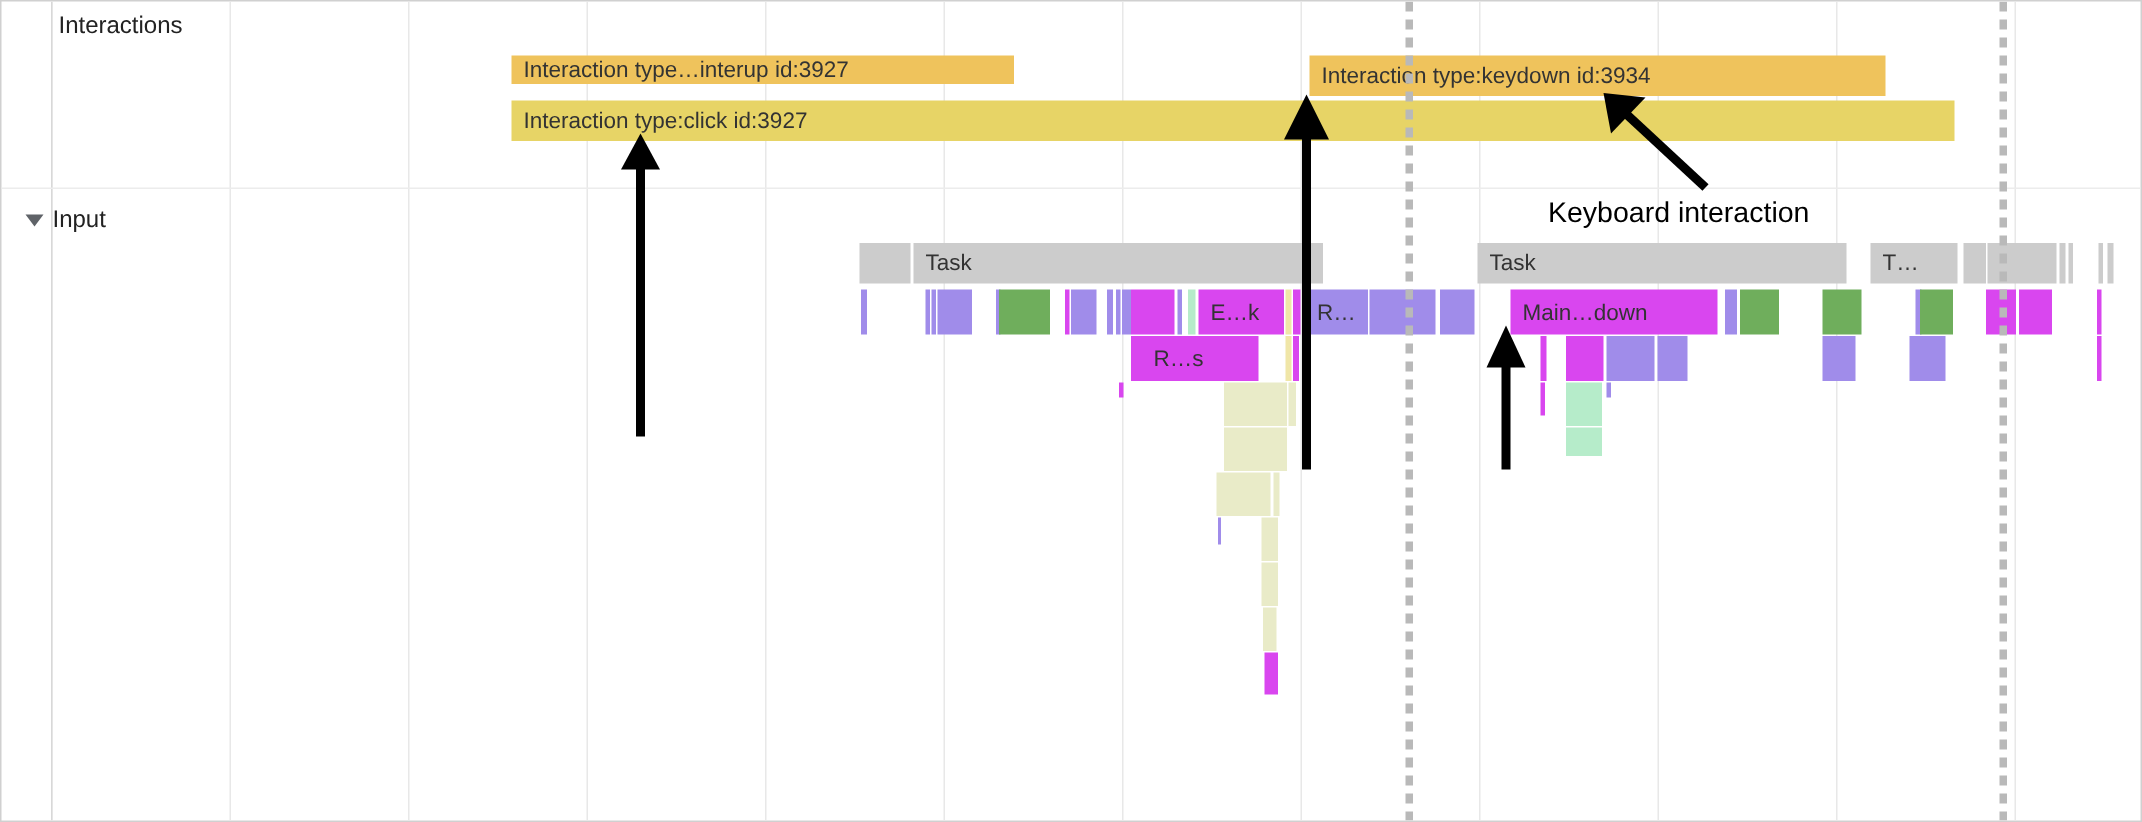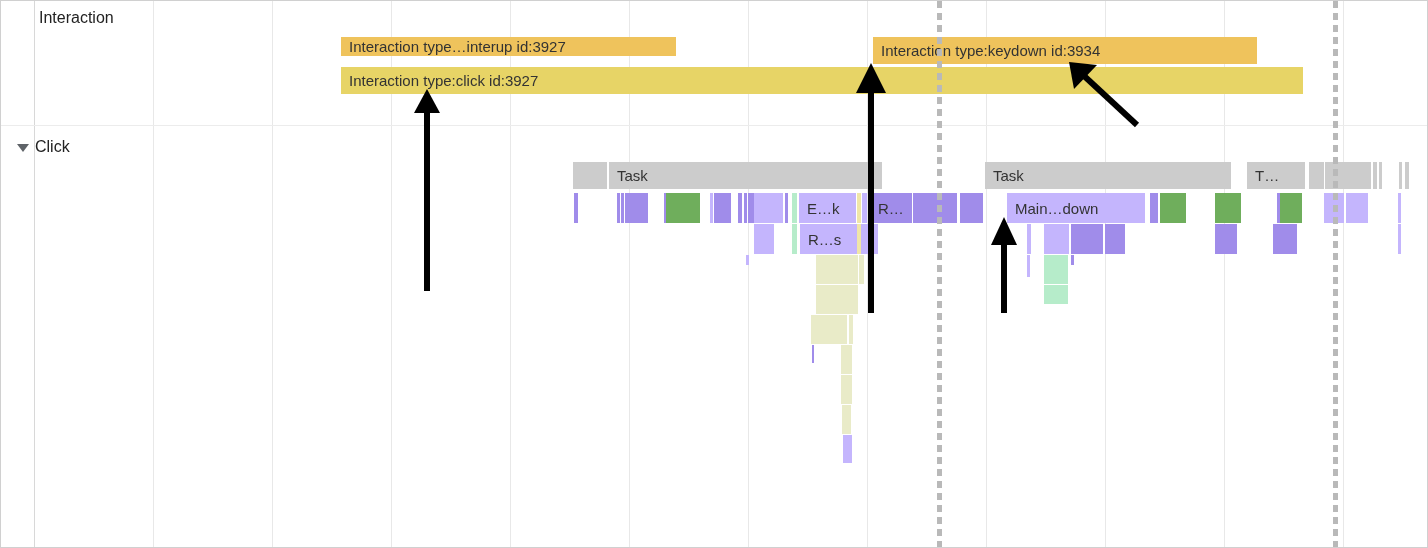--- a/index.html
+++ b/index.html
@@ -24,21 +24,21 @@
   .bar{position:absolute;box-sizing:border-box;overflow:hidden;
        font-size:15px;color:#333;line-height:1;white-space:nowrap;
        display:flex;align-items:center;}
   .bar.pad{padding-left:8px;}
   .ibar-top{background:#efc35c;}
   .ibar-bot{background:#e7d466;}
   .task{background:#cccccc;color:#333;font-size:15px;}
   .blk{position:absolute;box-sizing:border-box;}
   .purple{background:#a08cea;}
   .green{background:#6fae5c;}
-  .yellow{background:#c4b5fd;}
+  .yellow{background:#d946ef;}
   .ylight{background:#e9ebc8;}
   .mint{background:#b6ecca;}
   .ypale{background:#f0e6a8;}
   .white{background:#ffffff;}
   
   .anno{position:absolute;font-size:19px;color:#000;line-height:27px;white-space:pre;}
   .anno.center{text-align:center;}
   svg.arrows{position:absolute;left:0;top:0;width:1428px;height:548px;
              pointer-events:none;}
 </style>
@@ -58,25 +58,25 @@
   <div class="vgrid" style="left:985px"></div>
   <div class="vgrid" style="left:1104px"></div>
   <div class="vgrid" style="left:1223px"></div>
   <div class="vgrid" style="left:1342px"></div>
 
   <div class="vgrid" style="left:33px;background:#d8d8d8"></div>
 
   <div class="hdiv" style="top:124px"></div>
 
   <div class="tracklabel" style="left:38px;top:8px">
-    <span>Interaction</span>
+    <span>Interactions</span>
   </div>
 
   <div class="tracklabel" style="left:16px;top:137px">
-    <span class="caret"></span><span>Click</span>
+    <span class="caret"></span><span>Input</span>
   </div>
 
   <div class="bar ibar-top pad" style="left:340px;top:36px;width:335px;height:19px">
     <span>Interaction type…interup id:3927</span>
   </div>
 
   <div class="bar ibar-top pad" style="left:872px;top:36px;width:384px;height:27px">
     <span>Interaction type:keydown id:3934</span>
   </div>
 
@@ -134,21 +134,21 @@
   <div class="blk white" style="left:1185px;top:192px;width:3px;height:30px"></div>
   <div class="blk green" style="left:1214px;top:192px;width:26px;height:30px"></div>
   <div class="blk purple" style="left:1276px;top:192px;width:4px;height:30px"></div>
   <div class="blk green" style="left:1279px;top:192px;width:22px;height:30px"></div>
   <div class="blk yellow" style="left:1323px;top:192px;width:20px;height:30px"></div>
   <div class="blk yellow" style="left:1345px;top:192px;width:22px;height:30px"></div>
   <div class="blk yellow" style="left:1397px;top:192px;width:3px;height:30px"></div>
 
   <div class="blk yellow" style="left:753px;top:223px;width:20px;height:30px"></div>
   <div class="blk mint" style="left:791px;top:223px;width:5px;height:30px"></div>
-  <div class="bar yellow pad" style="left:799px;top:223px;width:78px;height:30px">
+  <div class="bar yellow pad" style="left:760px;top:223px;width:78px;height:30px">
     <span>R…s</span>
   </div>
   <div class="blk ypale" style="left:856px;top:223px;width:4px;height:30px"></div>
   <div class="blk yellow" style="left:861px;top:223px;width:4px;height:30px"></div>
   <div class="blk yellow" style="left:1026px;top:223px;width:4px;height:30px"></div>
   <div class="blk yellow" style="left:1043px;top:223px;width:25px;height:30px"></div>
   <div class="blk purple" style="left:1070px;top:223px;width:32px;height:30px"></div>
   <div class="blk purple" style="left:1104px;top:223px;width:20px;height:30px"></div>
   <div class="blk purple" style="left:1214px;top:223px;width:22px;height:30px"></div>
   <div class="blk purple" style="left:1272px;top:223px;width:24px;height:30px"></div>
@@ -192,15 +192,16 @@
       <polygon points="1003,216 990,244 1016,244" fill="#000"></polygon>
     </g>
 
     <g>
       <line x1="1136" y1="124" x2="1081" y2="73" stroke="#000" stroke-width="6"></line>
       <polygon points="1068,61 1096,64 1073,88" fill="#000"></polygon>
     </g>
   </svg>
 
 
+  <div class="anno" style="left:1031px;top:128px">Keyboard interaction</div>
 
 
 </div>
 
 </body></html>

